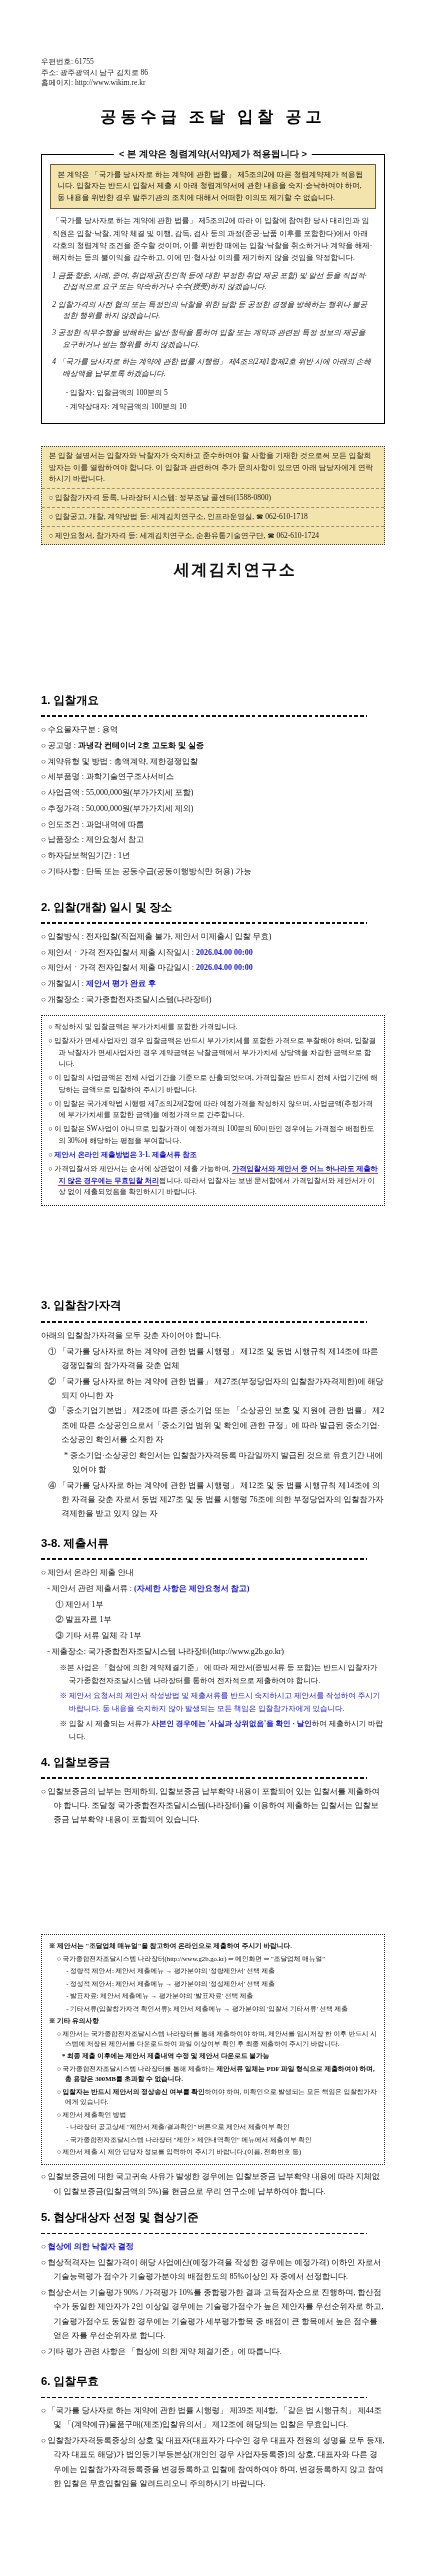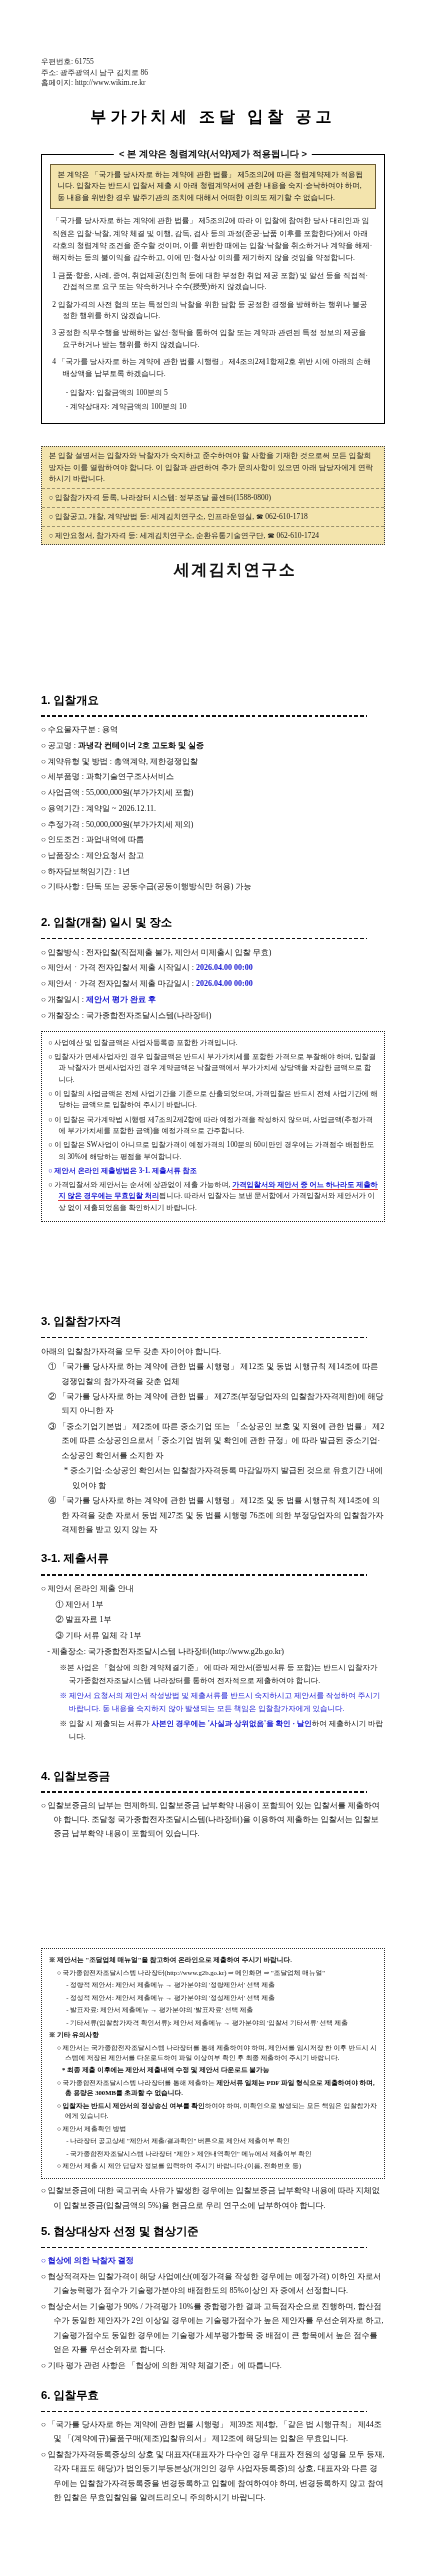--- a/index.html
+++ b/index.html
@@ -9,21 +9,21 @@
   .hdr{padding-top:57px;margin-left:41px;font-size:7.5px;line-height:1.42;color:#1a1a1a;}
   .doc-title{margin-top:18.5px;text-align:center;font-size:16px;font-weight:bold;letter-spacing:4.1px;color:#000;}
   
   .ibox{position:relative;margin:26px 41px 0;border:1.5px solid #000;padding:8.2px 8.2px 10.3px;
         font-size:7.5px;line-height:1.55;}
   .ibox-banner{position:absolute;top:-8.2px;left:50%;transform:translateX(-50%);background:#fff;
         padding:0 5.2px;font-size:9.3px;font-weight:bold;white-space:nowrap;
         font-family:"Liberation Sans","DejaVu Sans",sans-serif;}
   .ybox{background:#f3e4ad;border:0.5px solid #6b5d36;padding:4.1px 6.2px;}
   .pledge{margin:6.7px 2.1px 0;line-height:1.62;}
-  .p-item{margin:5.7px 2.1px 0;padding-left:10.3px;text-indent:-10.3px;}
+  .p-item{margin:5.7px 2.1px 0;padding-left:10.3px;text-indent:-10.3px;font-style:italic;}
   .p-dash{margin:7.2px 2.1px 0 15.5px;line-height:1.6;}
   
   .cbox{margin:21.6px 41px 0;border:1px dotted #444;background:#f3e4ad;font-size:7.5px;color:#1a1a1a;}
   .cbox-row{padding:3.1px 6.7px;line-height:1.55;}
   .cbox-row + .cbox-row{border-top:0.5px dashed #9a916f;}
   .institute{margin-top:14.4px;text-align:center;font-size:16px;font-weight:bold;letter-spacing:1.5px;margin-left:44px;}
   
   .section{margin:0 41px;}
   .sec-h{font-family:"Liberation Sans","DejaVu Sans",sans-serif;font-weight:bold;font-size:11.3px;color:#000;}
   .sec-rule{height:1.5px;margin:7.7px 18.5px 6.2px 0;
@@ -55,21 +55,21 @@
 <body>
 
 <div class="page">
 
   <div class="hdr">
     <div>우편번호: 61755</div>
     <div>주소: 광주광역시 남구 김치로 86</div>
     <div>홈페이지: http://www.wikim.re.kr</div>
   </div>
 
-  <div class="doc-title">부가가치세 조달 입찰 공고</div>
+  <div class="doc-title">공동수급 조달 입찰 공고</div>
 
   <div class="ibox">
     <div class="ibox-banner">&lt; 본 계약은 청렴계약(서약)제가 적용됩니다 &gt;</div>
     <div class="ybox">본 계약은 「국가를 당사자로 하는 계약에 관한 법률」 제5조의2에 따른 청렴계약제가 적용됩니다. 입찰자는 반드시 입찰서 제출 시 아래 청렴계약서에 관한 내용을 숙지·승낙하여야 하며, 동 내용을 위반한 경우 발주기관의 조치에 대해서 어떠한 이의도 제기할 수 없습니다.</div>
     <div class="pledge">「국가를 당사자로 하는 계약에 관한 법률」 제5조의2에 따라 이 입찰에 참여한 당사 대리인과 임직원은 입찰·낙찰, 계약 체결 및 이행, 감독, 검사 등의 과정(준공·납품 이후를 포함한다)에서 아래 각호의 청렴계약 조건을 준수할 것이며, 이를 위반한 때에는 입찰·낙찰을 취소하거나 계약을 해제·해지하는 등의 불이익을 감수하고, 이에 민·형사상 이의를 제기하지 않을 것임을 약정합니다.</div>
     <div class="p-item">1 금품·향응, 사례, 증여, 취업제공(친인척 등에 대한 부정한 취업 제공 포함) 및 알선 등을 직접적·간접적으로 요구 또는 약속하거나 수수(授受)하지 않겠습니다.</div>
     <div class="p-item">2 입찰가격의 사전 협의 또는 특정인의 낙찰을 위한 담합 등 공정한 경쟁을 방해하는 행위나 불공정한 행위를 하지 않겠습니다.</div>
     <div class="p-item">3 공정한 직무수행을 방해하는 알선·청탁을 통하여 입찰 또는 계약과 관련된 특정 정보의 제공을 요구하거나 받는 행위를 하지 않겠습니다.</div>
     <div class="p-item">4 「국가를 당사자로 하는 계약에 관한 법률 시행령」 제4조의2제1항제2호 위반 시에 아래의 손해배상액을 납부토록 하겠습니다.</div>
     <div class="p-dash">- 입찰자: 입찰금액의 100분의 5</div>
@@ -86,38 +86,37 @@
   <div class="institute">세계김치연구소</div>
 
   <div class="section" style="margin-top:112px;">
     <div class="sec-h">1. 입찰개요</div>
     <div class="sec-rule"></div>
     <div class="li">○ 수요물자구분 : 용역</div>
     <div class="li"><span>○ 공고명 :  </span><span class="bd">과냉각 컨테이너 2호 고도화 및 실증</span></div>
     <div class="li">○ 계약유형 및 방법 : 총액계약, 제한경쟁입찰</div>
     <div class="li">○ 세부품명 : 과학기술연구조사서비스</div>
     <div class="li">○ 사업금액 : 55,000,000원(부가가치세 포함)</div>
-    <div class="li">○ 용역기간 : 계약일 ~ 2026.12.11.</div>
     <div class="li">○ 추정가격 : 50,000,000원(부가가치세 제외)</div>
     <div class="li">○ 인도조건 : 과업내역에 따름</div>
     <div class="li">○ 납품장소 : 제안요청서 참고</div>
     <div class="li">○ 하자담보책임기간 : 1년</div>
     <div class="li">○ 기타사항 : 단독 또는 공동수급(공동이행방식만 허용) 가능</div>
   </div>
 
   <div class="section" style="margin-top:20.6px;">
     <div class="sec-h">2. 입찰(개찰) 일시 및 장소</div>
     <div class="sec-rule"></div>
     <div class="li">○ 입찰방식 : 전자입찰(직접제출 불가, 제안서 미제출시 입찰 무효)</div>
     <div class="li"><span>○ 제안서ㆍ가격 전자입찰서 제출 시작일시 : </span><span class="bl bd">2026.04.00 00:00</span></div>
     <div class="li"><span>○ 제안서ㆍ가격 전자입찰서 제출 마감일시 : </span><span class="bl bd">2026.04.00 00:00</span></div>
     <div class="li"><span>○ 개찰일시 : </span><span class="blb">제안서 평가 완료 후</span></div>
     <div class="li">○ 개찰장소 : 국가종합전자조달시스템(나라장터)</div>
     <div class="obox">
-      <div class="row">○ 사업예산 및 입찰금액은 사업자등록증 포함한 가격입니다.</div>
+      <div class="row">○ 작성하지 및 입찰금액은 부가가치세를 포함한 가격입니다.</div>
       <div class="row">○ 입찰자가 면세사업자인 경우 입찰금액은 반드시 부가가치세를 포함한 가격으로 투찰해야 하며, 입찰결과 낙찰자가 면세사업자인 경우 계약금액은 낙찰금액에서 부가가치세 상당액을 차감한 금액으로 합니다.</div>
       <div class="row">○ 이 입찰의 사업금액은 전체 사업기간을 기준으로 산출되었으며, 가격입찰은 반드시 전체 사업기간에 해당하는 금액으로 입찰하여 주시기 바랍니다.</div>
       <div class="row">○ 이 입찰은 국가계약법 시행령 제7조의2제2항에 따라 예정가격을 작성하지 않으며, 사업금액(추정가격에 부가가치세를 포함한 금액)을 예정가격으로 간주합니다.</div>
       <div class="row">○ 이 입찰은 SW사업이 아니므로 입찰가격이 예정가격의 100분의 60미만인 경우에는 가격점수 배점한도의 30%에 해당하는 평점을 부여합니다.</div>
       <div class="row blb">○ 제안서 온라인 제출방법은 3-1. 제출서류 참조</div>
       <div class="row"><span>○ 가격입찰서와 제안서는 순서에 상관없이 제출 가능하며, </span><span class="blb ured">가격입찰서와 제안서 중 어느 하나라도 제출하지 않은 경우에는 무효입찰 처리</span><span>됩니다. 따라서 입찰자는 보낸 문서함에서 가격입찰서와 제안서가 이상 없이 제출되었음을 확인하시기 바랍니다.</span></div>
     </div>
   </div>
 
   <div class="section" style="margin-top:92px;">
@@ -125,33 +124,34 @@
     <div class="sec-rule"></div>
     <div class="intro-line">아래의 입찰참가자격을 모두 갖춘 자이어야 합니다.</div>
     <div class="li li-c">① 「국가를 당사자로 하는 계약에 관한 법률 시행령」 제12조 및 동법 시행규칙 제14조에 따른 경쟁입찰의 참가자격을 갖춘 업체</div>
     <div class="li li-c">② 「국가를 당사자로 하는 계약에 관한 법률」 제27조(부정당업자의 입찰참가자격제한)에 해당되지 아니한 자</div>
     <div class="li li-c">③ 「중소기업기본법」 제2조에 따른 중소기업 또는 「소상공인 보호 및 지원에 관한 법률」 제2조에 따른 소상공인으로서「중소기업 범위 및 확인에 관한 규정」에 따라 발급된 중소기업·소상공인 확인서를 소지한 자</div>
     <div class="li li-star">* 중소기업·소상공인 확인서는 입찰참가자격등록 마감일까지 발급된 것으로 유효기간 내에 있어야 함</div>
     <div class="li li-c">④ 「국가를 당사자로 하는 계약에 관한 법률 시행령」 제12조 및 동 법률 시행규칙 제14조에 의한 자격을 갖춘 자로서 동법 제27조 및 동 법률 시행령 76조에 의한 부정당업자의 입찰참가자격제한을 받고 있지 않는 자</div>
   </div>
 
   <div class="section" style="margin-top:14.4px;">
-    <div class="sec-h">3-1. 제출서류</div>
+    <div class="sec-h">3-8. 제출서류</div>
     <div class="sec-rule"></div>
     <div class="li">○ 제안서 온라인 제출 안내</div>
+    <div class="li li-dash"><span>- 제안서 관련 제출서류 : </span><span class="blb">(자세한 사항은 제안요청서 참고)</span></div>
     <div class="li li-num">① 제안서 1부</div>
     <div class="li li-num">② 발표자료 1부</div>
     <div class="li li-num">③ 기타 서류 일체 각 1부</div>
     <div class="li li-dash">- 제출장소: 국가종합전자조달시스템 나라장터(http://www.g2b.go.kr)</div>
     <div class="li li-note">※본 사업은 「협상에 의한 계약체결기준」 에 따라 제안서(증빙서류 등 포함)는 반드시 입찰자가 국가종합전자조달시스템 나라장터를 통하여 전자적으로 제출하여야 합니다.</div>
     <div class="li li-note bl">※ 제안서 요청서의 제안서 작성방법 및 제출서류를 반드시 숙지하시고 제안서를 작성하여 주시기 바랍니다. 동 내용을 숙지하지 않아 발생되는 모든 책임은 입찰참가자에게 있습니다.</div>
     <div class="li li-note"><span>※ 입찰 시 제출되는 서류가 </span><span class="blb">사본인 경우에는 '사실과 상위없음'을 확인 · 날인</span><span>하여 제출하시기 바랍니다.</span></div>
   </div>
 
-  <div class="section" style="margin-top:25px;">
+  <div class="section" style="margin-top:11px;">
     <div class="sec-h">4. 입찰보증금</div>
     <div class="sec-rule"></div>
     <div class="li">○ 입찰보증금의 납부는 면제하되, 입찰보증금 납부확약 내용이 포함되어 있는 입찰서를 제출하여야 합니다. 조달청 국가종합전자조달시스템(나라장터)을 이용하여 제출하는 입찰서는 입찰보증금 납부확약 내용이 포함되어 있습니다.</div>
     <div class="mbox">
       <div class="m0">※ 제안서는 "조달업체 매뉴얼"을 참고하여 온라인으로 제출하여 주시기 바랍니다.</div>
       <div class="m1">○ 국가종합전자조달시스템 나라장터(http://www.g2b.go.kr) ⇒ 메인화면 ⇒ "조달업체 매뉴얼"</div>
       <div class="m2">- 정량적 제안서: 제안서 제출메뉴 → 평가분야의 '정량제안서' 선택 제출</div>
       <div class="m2">- 정성적 제안서: 제안서 제출메뉴 → 평가분야의 '정성제안서' 선택 제출</div>
       <div class="m2">- 발표자료: 제안서 제출메뉴 → 평가분야의 '발표자료' 선택 제출</div>
       <div class="m2">- 기타서류(입찰참가자격 확인서류): 제안서 제출메뉴 → 평가분야의 '입찰서 기타서류' 선택 제출</div>

